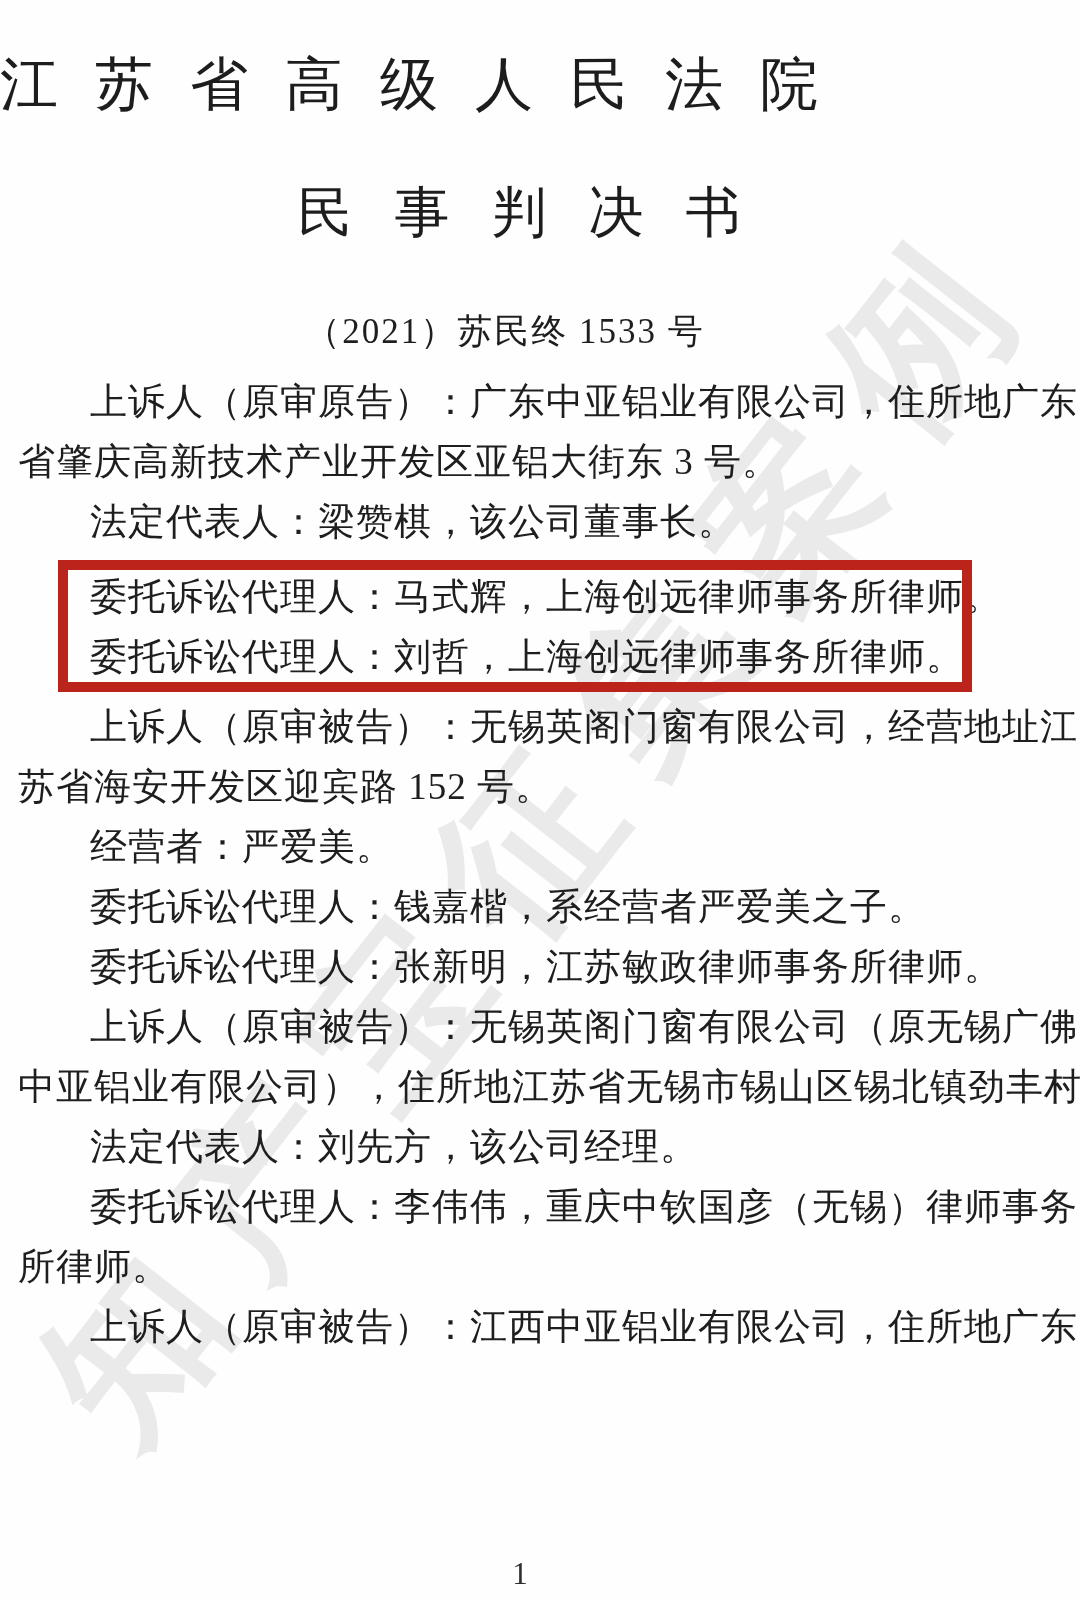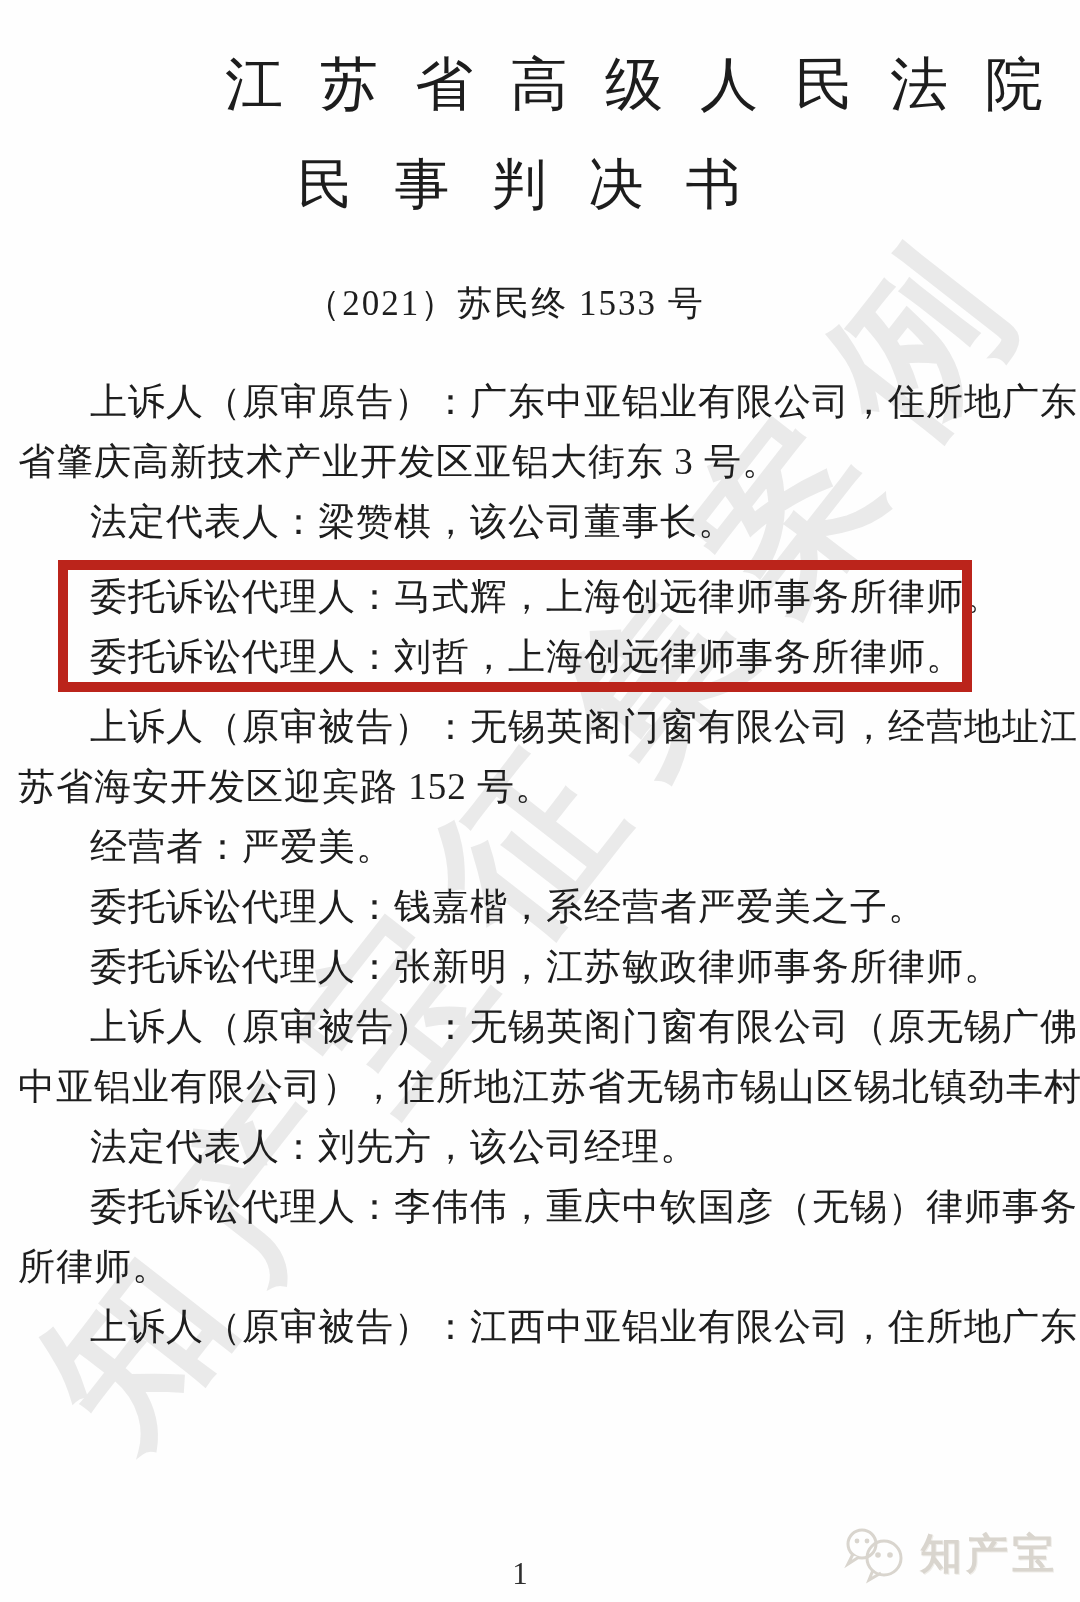--- a/index.html
+++ b/index.html
@@ -27,28 +27,28 @@
     transform-origin:center center;
     white-space:nowrap;
     z-index:1;
     pointer-events:none;
     user-select:none;
   }
   
   .header{position:absolute;left:0;top:0;width:100%;z-index:2;}
   .court-title{
     margin-top:46px;
-    text-align:right;
+    text-align:left;
     font-size:58px;
     letter-spacing:37px;
     white-space:nowrap;
     color:#1d1d1d;
   }
   .doc-title{
-    margin-top:24px;
+    margin-top:52px;
     text-align:center;
     font-size:55px;
     letter-spacing:42px;
     white-space:nowrap;
     color:#1d1d1d;
   }
   .case-number{
     margin-top:58px;
     padding-right:70px;
     text-align:center;
@@ -140,34 +140,14 @@
     <div class="line indent">法定代表人：刘先方，该公司经理。</div>
     <div class="line indent">委托诉讼代理人：李伟伟，重庆中钦国彦（无锡）律师事务</div>
     <div class="line">所律师。</div>
     <div class="line indent">上诉人（原审被告）：江西中亚铝业有限公司，住所地广东</div>
   </div>
 
   <div class="highlight-box"></div>
 
   <div class="page-number">1</div>
 
-  <div class="brand">
-    <span class="brand-icon">
-      <svg width="72" height="60" viewBox="0 0 72 60">
-        <g fill="none" stroke="#d9d5ce" stroke-width="3">
-          <circle cx="22" cy="20" r="14"></circle>
-          <path d="M12 31 L8 40 L18 33" fill="#fefefe" stroke="none"></path>
-          <path d="M13 30 L8 40 L19 33"></path>
-          <circle cx="44" cy="34" r="17"></circle>
-          <path d="M33 46 L29 56 L41 49"></path>
-        </g>
-        <g fill="#d9d5ce">
-          <circle cx="17" cy="17" r="2.4"></circle>
-          <circle cx="27" cy="17" r="2.4"></circle>
-          <circle cx="38" cy="31" r="2.8"></circle>
-          <circle cx="50" cy="31" r="2.8"></circle>
-        </g>
-      </svg>
-    </span>
-    <span class="brand-text">知产宝</span>
-  </div>
 
 </div>
 
 </body></html>

